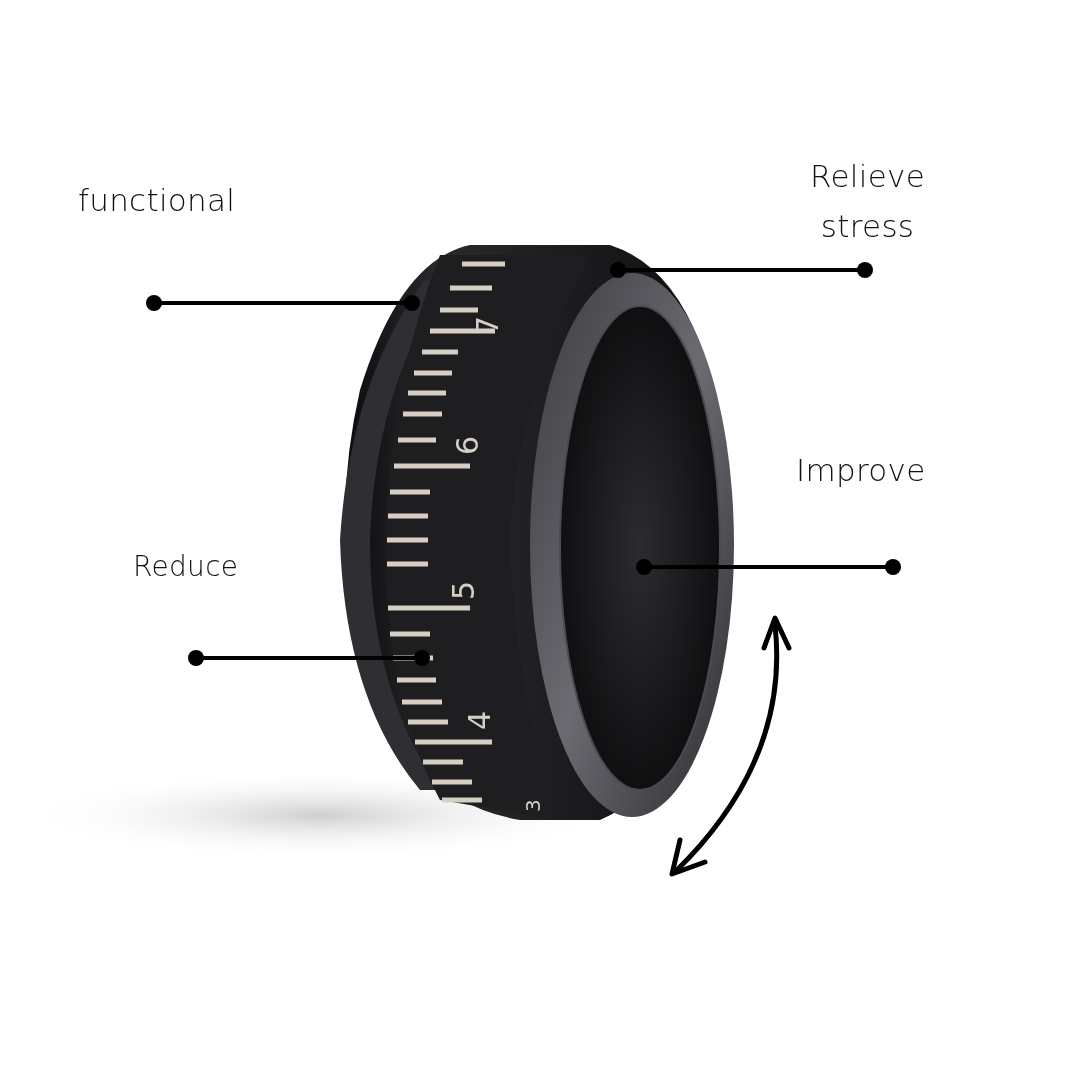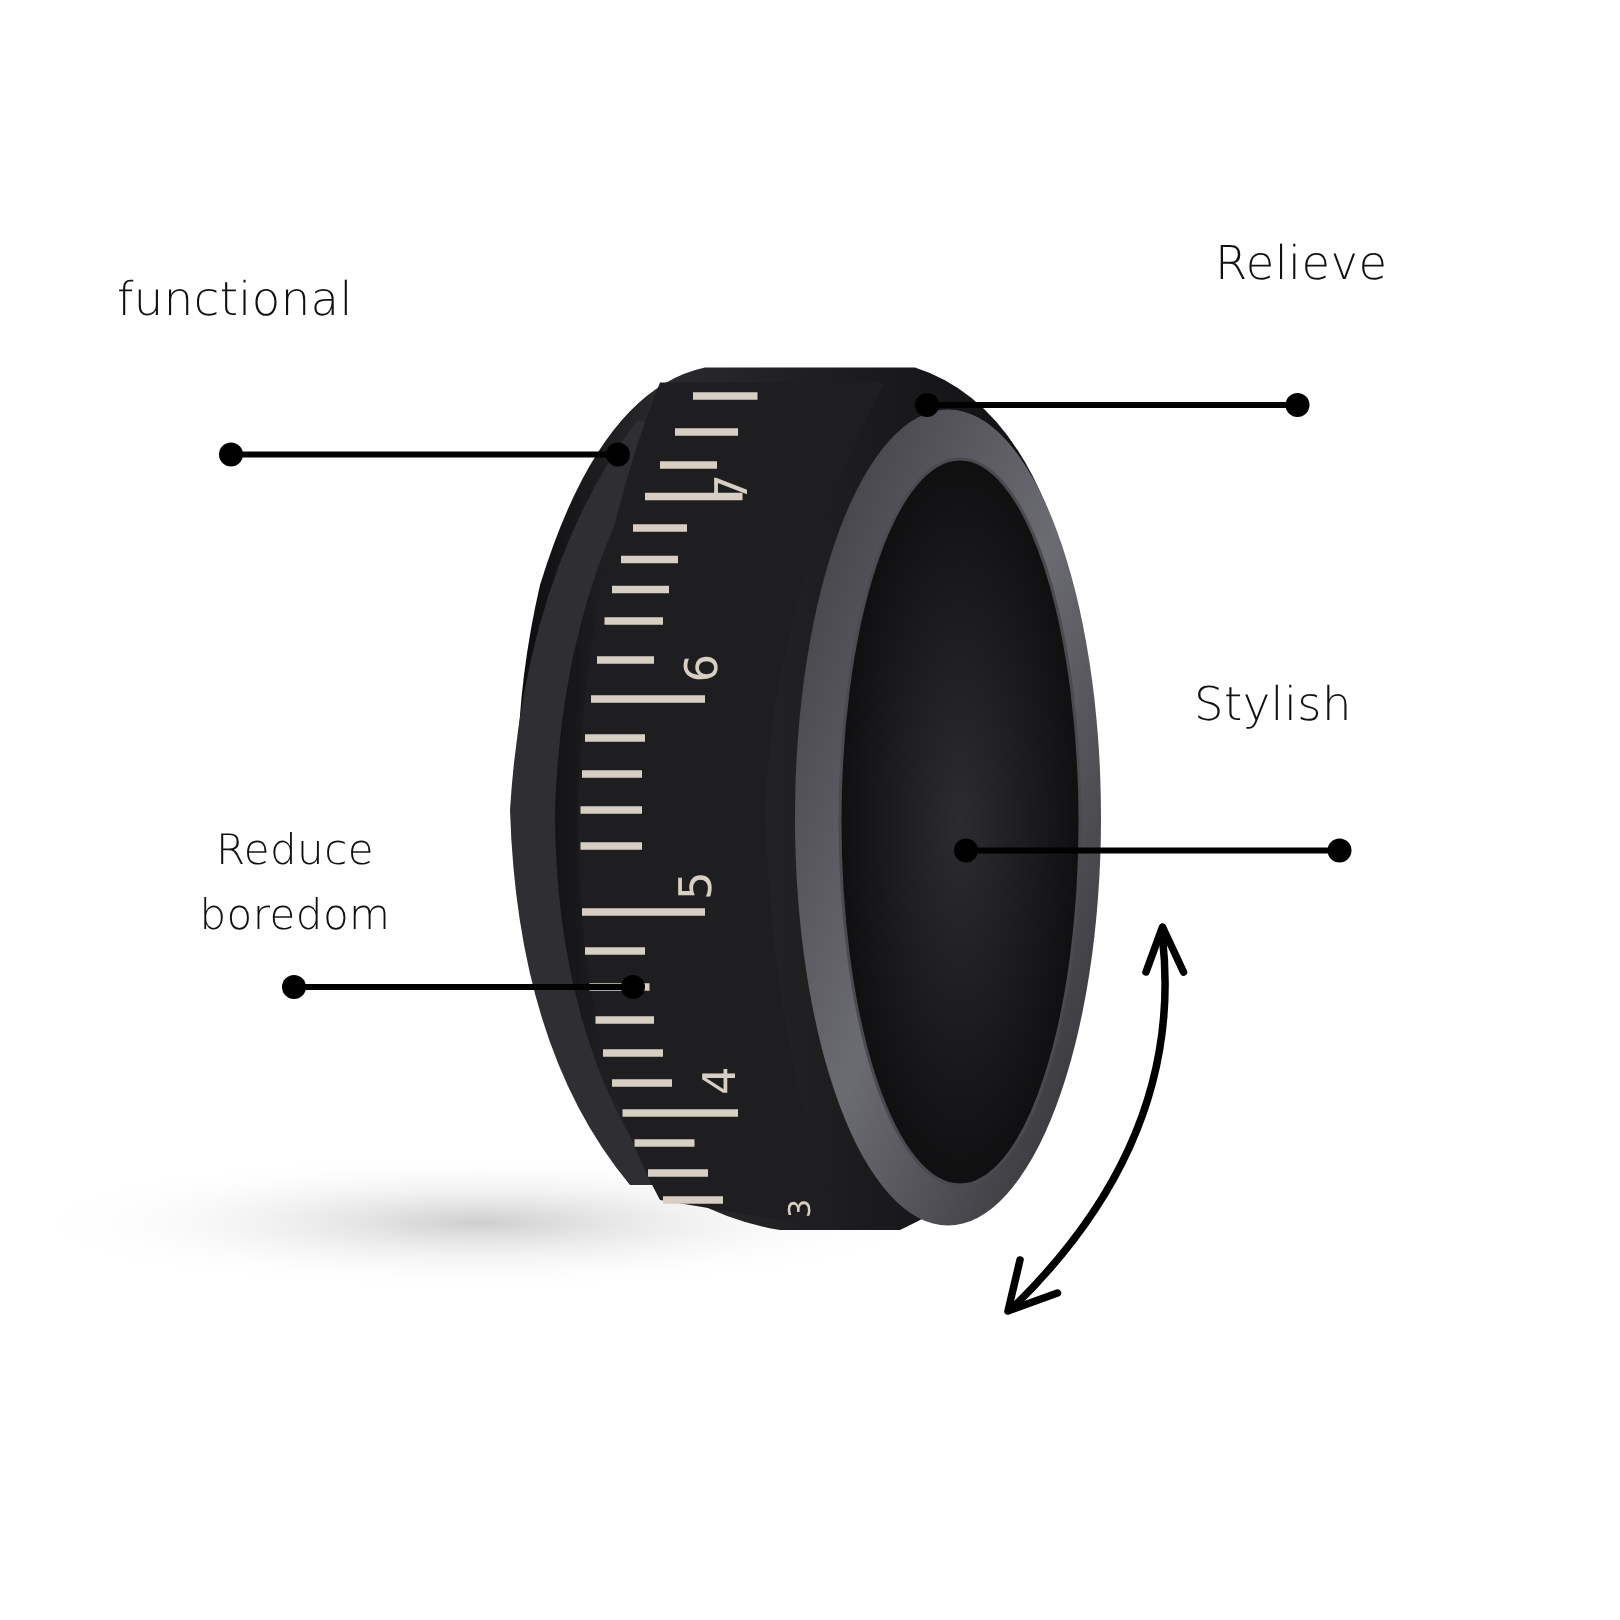--- a/index.html
+++ b/index.html
@@ -122,24 +122,24 @@
       <path d="M680 840 L672 874 L705 862"></path>
     </g>
   </svg>
 
   <div class="label" style="left:78px; top:176px;">
     <span>functional</span>
   </div>
 
   <div class="label" style="left:810px; top:152px;">
     <span>Relieve</span>
+    <span>stress</span>
   </div>
 
   <div class="label" style="left:796px; top:446px;">
-    <span>Stylish</span>
+    <span>Improve</span>
   </div>
 
   <div class="label small" style="left:133px; top:545px;">
     <span>Reduce</span>
-    <span>boredom</span>
   </div>
 
 </div>
 
 </body></html>

